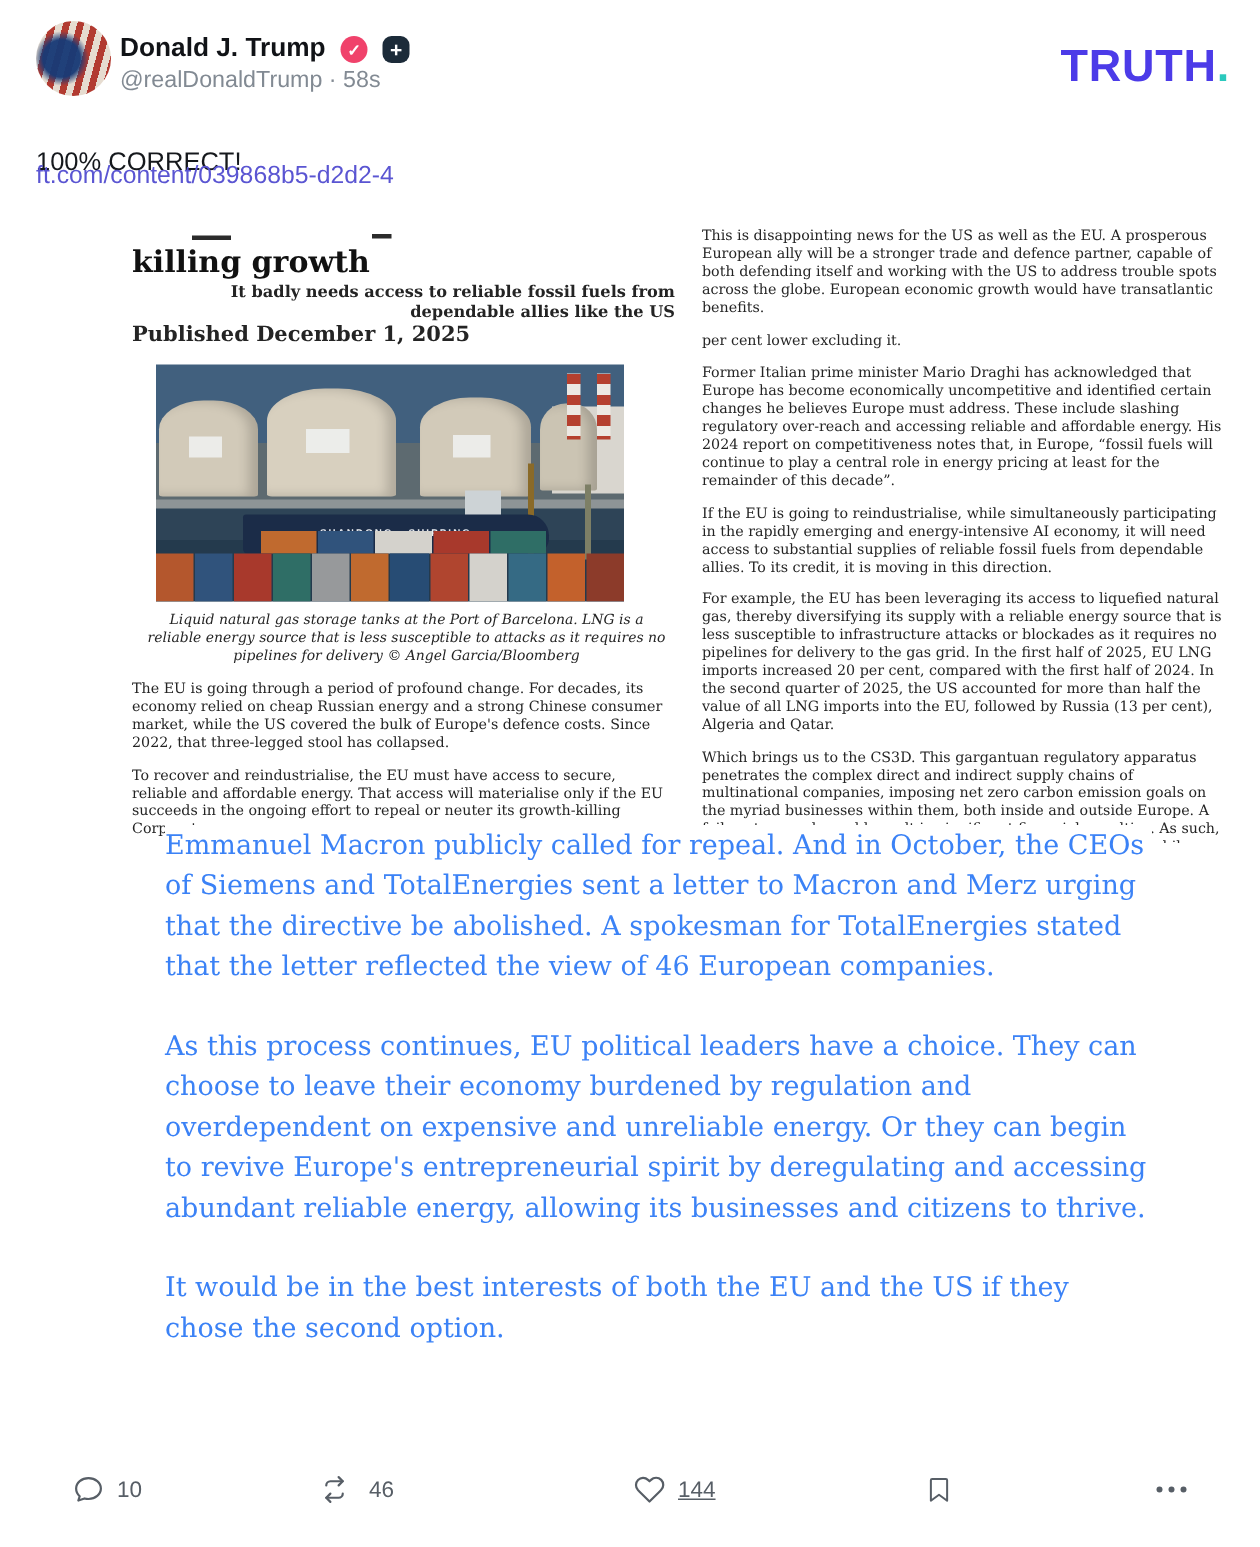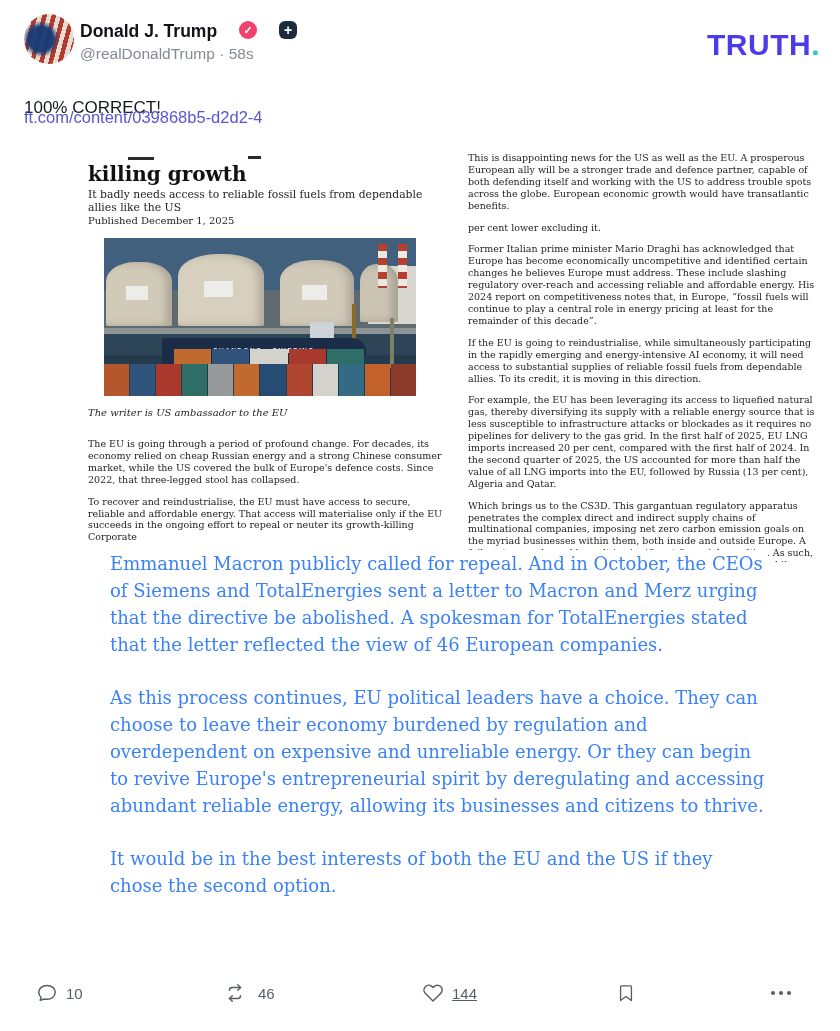--- a/index.html
+++ b/index.html
@@ -8,21 +8,21 @@
     font-family:"Liberation Sans", sans-serif;color:#15181c;overflow:hidden;
   }
   
   .avatar{
     position:absolute;left:24px;top:14px;width:50px;height:50px;border-radius:50%;
     overflow:hidden;
     background:
       radial-gradient(circle at 34% 50%, rgba(24,58,118,.96) 0 30%, rgba(24,58,118,0) 44%),
       repeating-linear-gradient(105deg,#b23b31 0 4.5px,#e6dcd0 4.5px 9px);
   }
-  .name-row{position:absolute;left:80px;top:21px;display:flex;align-items:flex-start;gap:22px;}
+  .name-row{position:absolute;left:80px;top:21px;display:flex;align-items:flex-end;gap:10px;}
   .display-name{font-size:17.5px;font-weight:700;color:#111317;}
   .badge-verified{
     width:18px;height:18px;border-radius:50%;background:#f0426b;color:#fff;
     display:flex;align-items:center;justify-content:center;font-size:11px;font-weight:700;
   }
   .badge-plus{
     width:18px;height:18px;border-radius:6px;background:#1c2b39;color:#fff;
     display:flex;align-items:center;justify-content:center;font-size:14px;font-weight:700;line-height:1;
   }
   .handle-row{position:absolute;left:80px;top:45px;font-size:15.5px;color:#828a93;}
@@ -36,23 +36,23 @@
   .article{
     position:absolute;left:30px;top:150px;width:784px;height:815px;background:#fff;cursor:pointer;
     font-family:"DejaVu Serif","Liberation Serif",serif;color:#242424;
   }
   .col-left{position:absolute;left:34px;top:4px;width:362px;height:412px;overflow:hidden;margin-left:24px;}
   .col-right{position:absolute;left:438px;top:2px;width:347px;height:410px;overflow:hidden;}
   .clip-frag{position:relative;height:9px;}
   .clip-frag::before{content:"";position:absolute;left:40px;top:3px;width:26px;height:3px;background:#2b2b2b;}
   .clip-frag::after{content:"";position:absolute;left:160px;top:2px;width:13px;height:3px;background:#2b2b2b;}
   .headline{margin:0;font-size:20px;font-weight:700;line-height:1.1;color:#111;}
-  .subhead{margin:3px 0 0 0;font-size:10.8px;font-weight:400;line-height:1.25;}
+  .subhead{margin:3px 0 0 0;font-size:10.8px;font-weight:700;line-height:1.25;text-align:right;}
   .byline{margin-top:13px;font-size:9.5px;font-weight:700;letter-spacing:.3px;}
-  .published{font-size:10px;font-weight:400;}
+  .published{font-size:14px;font-weight:700;}
   .small-par{margin:0 0 0 0;padding-top:10px;font-size:9.5px;line-height:11.9px;text-align:left;}
   .col-right .small-par:first-child{padding-top:0;}
   .caption{margin:7px 6px 0 10px;font-size:9.3px;line-height:12px;font-style:italic;text-align:center;}
   .writer-note{margin-top:11px;font-size:10px;font-style:italic;}
   
   .photo{
     position:relative;width:312px;height:158px;margin:12px 0 0 16px;overflow:hidden;
     background:linear-gradient(#41607e 0 33%, #5d6a70 33% 58%, #2e4457 58% 74%, #243a4d 74% 100%);
   }
   .tank{position:absolute;background:#d2cab9;border-radius:45% 45% 4% 4% / 30% 30% 2% 2%;box-shadow:inset -6px 0 8px rgba(0,0,0,.18);}
@@ -79,21 +79,21 @@
   .containers2 div{flex:1;}
   
   .zoom-block{position:absolute;left:80px;top:400px;width:658px;background:#fff;}
   .clipped-line{height:15px;overflow:hidden;}
   .clipped-line span{display:block;margin-top:-14px;font-size:18px;line-height:27px;color:#1a1a1a;}
   .zoom-par{margin:0 0 26px 0;font-size:18px;line-height:27px;color:#3b82f6;}
   
   .actions{position:absolute;left:0;top:976px;width:840px;height:40px;color:#575e66;}
   .action{position:absolute;display:flex;align-items:center;gap:8px;font-size:15px;cursor:pointer;}
   .action svg{display:block;}
-  .a-reply{left:36px;top:6px;justify-content:space-between;} .a-retruth{left:224px;top:6px;gap:12px;}
+  .a-reply{left:48px;top:6px;justify-content:space-between;} .a-retruth{left:212px;top:6px;gap:12px;}
   .a-like{left:422px;top:6px;text-decoration:underline;} .a-bookmark{left:616px;top:6px;} .a-more{left:768px;top:10px;}
 </style>
 </head>
 <body>
 
 <div>
 
   <div class="avatar"></div>
   <div class="name-row">
     <span class="display-name">Donald J. Trump</span>
@@ -157,21 +157,21 @@
             <div style="background:#c06a2f"></div>
             <div style="background:#274c74"></div>
             <div style="background:#b0452f"></div>
             <div style="background:#d4d2cc"></div>
             <div style="background:#356a84"></div>
             <div style="background:#c3612c"></div>
             <div style="background:#8c3b2a"></div>
         </div>
       </div>
 
-      <p class="writer-note">The writer is US ambassador to the EU</p>
+      <p class="caption">Liquid natural gas storage tanks at the Port of Barcelona. LNG is a reliable energy source that is less susceptible to attacks as it requires no pipelines for delivery © Angel Garcia/Bloomberg</p>
       <p class="small-par">The EU is going through a period of profound change. For decades, its economy relied on cheap Russian energy and a strong Chinese consumer market, while the US covered the bulk of Europe's defence costs. Since 2022, that three-legged stool has collapsed.</p>
       <p class="small-par">To recover and reindustrialise, the EU must have access to secure, reliable and affordable energy. That access will materialise only if the EU succeeds in the ongoing effort to repeal or neuter its growth-killing Corporate</p>
     </div>
 
     <div class="col-right">
       <p class="small-par">This is disappointing news for the US as well as the EU. A prosperous European ally will be a stronger trade and defence partner, capable of both defending itself and working with the US to address trouble spots across the globe. European economic growth would have transatlantic benefits.</p>
       <p class="small-par">per cent lower excluding it.</p>
       <p class="small-par">Former Italian prime minister Mario Draghi has acknowledged that Europe has become economically uncompetitive and identified certain changes he believes Europe must address. These include slashing regulatory over-reach and accessing reliable and affordable energy. His 2024 report on competitiveness notes that, in Europe, “fossil fuels will continue to play a central role in energy pricing at least for the remainder of this decade”.</p>
       <p class="small-par">If the EU is going to reindustrialise, while simultaneously participating in the rapidly emerging and energy-intensive AI economy, it will need access to substantial supplies of reliable fossil fuels from dependable allies. To its credit, it is moving in this direction.</p>
       <p class="small-par">For example, the EU has been leveraging its access to liquefied natural gas, thereby diversifying its supply with a reliable energy source that is less susceptible to infrastructure attacks or blockades as it requires no pipelines for delivery to the gas grid. In the first half of 2025, EU LNG imports increased 20 per cent, compared with the first half of 2024. In the second quarter of 2025, the US accounted for more than half the value of all LNG imports into the EU, followed by Russia (13 per cent), Algeria and Qatar.</p>

